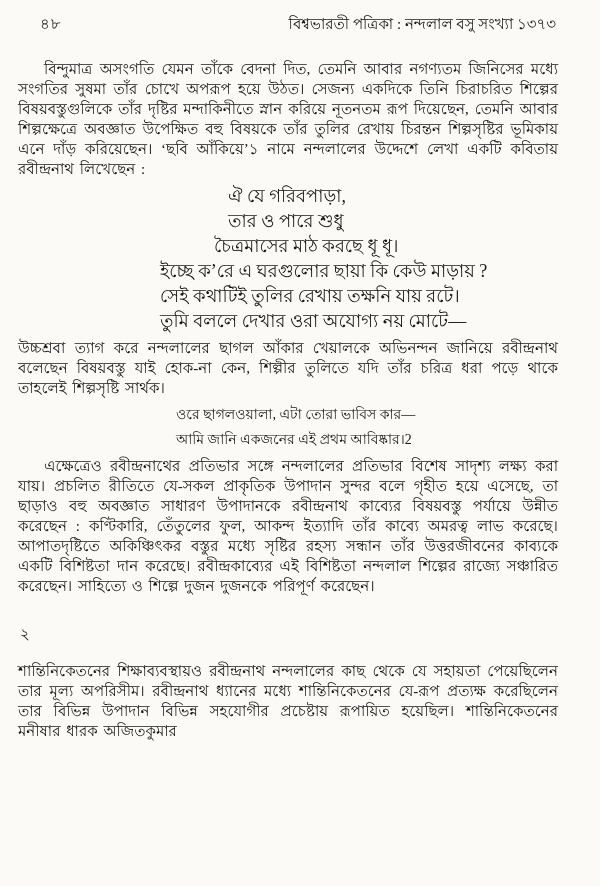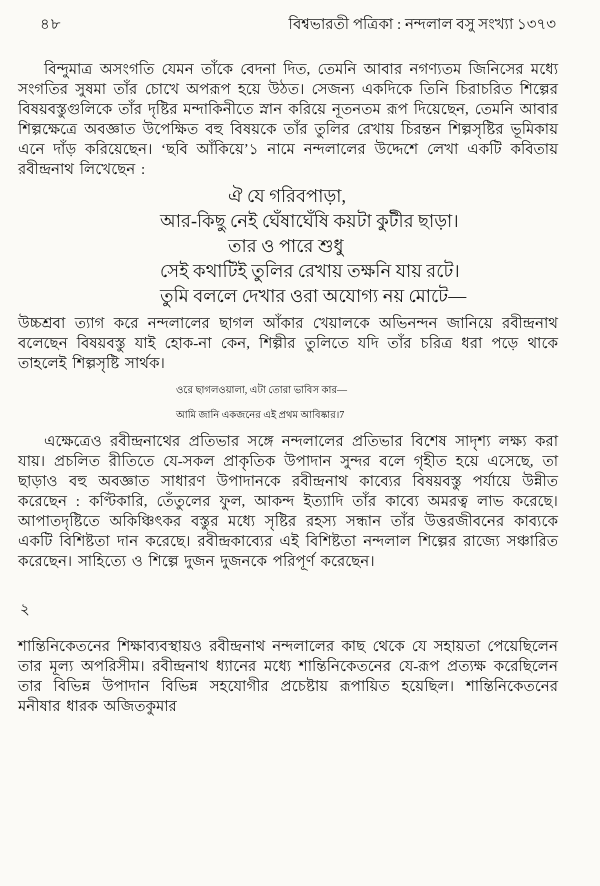--- a/index.html
+++ b/index.html
@@ -15,49 +15,50 @@
   .page-num{padding-left:22px;letter-spacing:1px;}
   .header-title{padding-right:2px;margin-left:31px;}
   
   .para{font-size:15px;line-height:20px;text-align:justify;margin:0;word-spacing:2px;}
   .indent{text-indent:26px;}
   
   .poem{margin:5px 0 4px 142px;font-size:18px;line-height:25px;}
   .poem .vline{white-space:nowrap;}
   .pad-a{padding-left:68px;}
   .pad-b{padding-left:54px;}
-  .couplet{margin:4px 0 4px 158px;font-size:10px;line-height:25px;}
+  .couplet{margin:4px 0 4px 158px;font-size:14px;line-height:25px;}
   
   .section-num{font-size:15px;margin:26px 0 14px 2px;}
 </style>
 </head>
 <body>
 
 <div class="page">
 
   <div class="header">
     <span class="page-num">৪৮</span>
     <span class="header-title">বিশ্বভারতী পত্রিকা :  নন্দলাল বসু সংখ্যা ১৩৭৩</span>
   </div>
 
   <p class="para indent">বিন্দুমাত্র অসংগতি যেমন তাঁকে বেদনা দিত, তেমনি আবার নগণ্যতম জিনিসের মধ্যে সংগতির সুষমা তাঁর চোখে অপরূপ হয়ে উঠত।  সেজন্য একদিকে তিনি চিরাচরিত শিল্পের বিষয়বস্তুগুলিকে তাঁর দৃষ্টির মন্দাকিনীতে স্নান করিয়ে নূতনতম রূপ দিয়েছেন, তেমনি আবার শিল্পক্ষেত্রে অবজ্ঞাত উপেক্ষিত বহু বিষয়কে তাঁর তুলির রেখায় চিরন্তন শিল্পসৃষ্টির ভূমিকায় এনে দাঁড় করিয়েছেন।  ‘ছবি আঁকিয়ে’১ নামে নন্দলালের উদ্দেশে লেখা একটি কবিতায় রবীন্দ্রনাথ লিখেছেন :</p>
 
   <div class="poem">
     <div class="vline pad-a">ঐ যে গরিবপাড়া,</div>
-    <div class="vline">আর-কিছু নেই ঘেঁষাঘেঁষি কয়টা কুটীর ছাড়া।</div>
     <div class="vline pad-a">তার ও পারে শুধু</div>
+    <div class="vline pad-b">চৈত্রমাসের মাঠ করছে ধূ ধূ।</div>
+    <div class="vline">ইচ্ছে ক’রে এ ঘরগুলোর ছায়া কি কেউ মাড়ায় ?</div>
     <div class="vline">সেই কথাটিই তুলির রেখায় তক্ষনি যায় রটে।</div>
     <div class="vline">তুমি বললে দেখার ওরা অযোগ্য নয় মোটে—</div>
   </div>
 
   <p class="para">উচ্চশ্রবা ত্যাগ করে নন্দলালের ছাগল আঁকার খেয়ালকে অভিনন্দন জানিয়ে রবীন্দ্রনাথ বলেছেন বিষয়বস্তু যাই হোক-না কেন, শিল্পীর তুলিতে যদি তাঁর চরিত্র ধরা পড়ে থাকে তাহলেই শিল্পসৃষ্টি সার্থক।</p>
 
   <div class="couplet">
     <div class="vline">ওরে ছাগলওয়ালা, এটা তোরা ভাবিস কার—</div>
-    <div class="vline">আমি জানি একজনের এই প্রথম আবিষ্কার।7</div>
+    <div class="vline">আমি জানি একজনের এই প্রথম আবিষ্কার।2</div>
   </div>
 
 
   <p class="para indent">এক্ষেত্রেও রবীন্দ্রনাথের প্রতিভার সঙ্গে নন্দলালের প্রতিভার বিশেষ সাদৃশ্য লক্ষ্য করা যায়।  প্রচলিত রীতিতে যে-সকল প্রাকৃতিক উপাদান সুন্দর বলে গৃহীত হয়ে এসেছে, তা ছাড়াও বহু অবজ্ঞাত সাধারণ উপাদানকে রবীন্দ্রনাথ কাব্যের বিষয়বস্তু পর্যায়ে উন্নীত করেছেন : কণ্টিকারি, তেঁতুলের ফুল, আকন্দ ইত্যাদি তাঁর কাব্যে অমরত্ব লাভ করেছে।  আপাতদৃষ্টিতে অকিঞ্চিৎকর বস্তুর মধ্যে সৃষ্টির রহস্য সন্ধান তাঁর উত্তরজীবনের কাব্যকে একটি বিশিষ্টতা দান করেছে।  রবীন্দ্রকাব্যের এই বিশিষ্টতা নন্দলাল শিল্পের রাজ্যে সঞ্চারিত করেছেন।  সাহিত্যে ও শিল্পে দুজন দুজনকে পরিপূর্ণ করেছেন।</p>
 
   <div class="section-num">২</div>
 
   <p class="para">শান্তিনিকেতনের শিক্ষাব্যবস্থায়ও রবীন্দ্রনাথ নন্দলালের কাছ থেকে যে সহায়তা পেয়েছিলেন তার মূল্য অপরিসীম।  রবীন্দ্রনাথ ধ্যানের মধ্যে শান্তিনিকেতনের যে-রূপ প্রত্যক্ষ করেছিলেন তার বিভিন্ন উপাদান বিভিন্ন সহযোগীর প্রচেষ্টায় রূপায়িত হয়েছিল।  শান্তিনিকেতনের মনীষার ধারক অজিতকুমার</p>
 
 </div>

